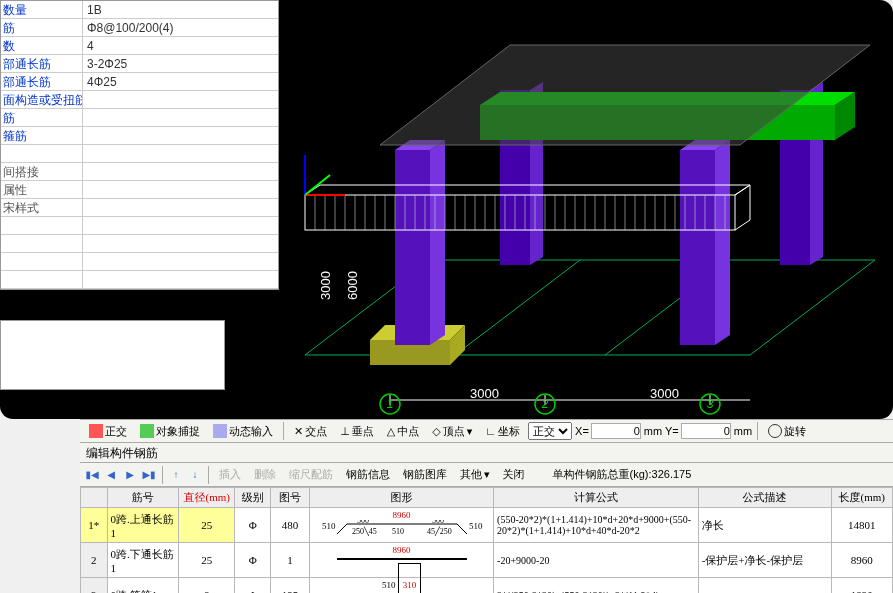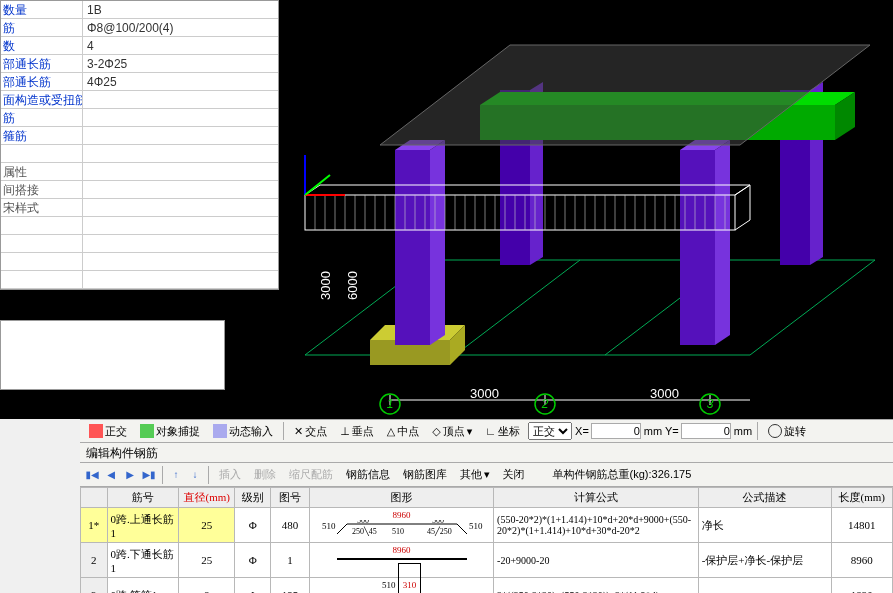--- a/index.html
+++ b/index.html
@@ -1,19 +1,19 @@
 <!DOCTYPE html>
 <html><head>
 <meta charset="utf-8">
 <style>
 * { margin:0; padding:0; box-sizing:border-box; }
 body { font-family:"Microsoft YaHei","SimSun",Arial,sans-serif; font-size:12px; background:#f0f0f0; width:893px; height:593px; overflow:hidden; position:relative; }
 
 
-.viewport { position:absolute; left:0; top:0; width:893px; height:419px; background:#000; }
+.viewport { position:absolute; left:0; top:0; width:893px; height:419px; background:#000;border-radius:13px; }
 .viewport svg { width:100%; height:100%; }
 
 
 .prop-panel { position:absolute; left:0; top:0; width:279px; background:#fff; border:1px solid #999; }
 .prop-row { display:flex; border-bottom:1px solid #ccc; height:18px; line-height:18px; }
 .prop-label { width:82px; padding-left:2px; border-right:1px solid #ccc; color:#0033cc; white-space:nowrap; overflow:hidden; }
 .prop-label.gray { color:#555; }
 .prop-val { flex:1; padding-left:4px; color:#333; }
 .prop-blank { position:absolute; left:0; top:320px; width:225px; height:70px; background:#fff; border:1px solid #999; }
 
@@ -207,25 +207,25 @@
     </div>
     <div class="prop-row">
       <div class="prop-label">箍筋</div>
       <div class="prop-val"></div>
     </div>
     <div class="prop-row">
       <div class="prop-label"></div>
       <div class="prop-val"></div>
     </div>
     <div class="prop-row">
+      <div class="prop-label gray">间搭接</div>
+      <div class="prop-val"></div>
+    </div>
+    <div class="prop-row">
       <div class="prop-label gray">属性</div>
-      <div class="prop-val"></div>
-    </div>
-    <div class="prop-row">
-      <div class="prop-label gray">间搭接</div>
       <div class="prop-val"></div>
     </div>
     <div class="prop-row">
       <div class="prop-label gray">宋样式</div>
       <div class="prop-val"></div>
     </div>
     <div class="prop-row">
       <div class="prop-label"></div>
       <div class="prop-val"></div>
     </div>
@@ -370,21 +370,21 @@
                 <text x="5" y="9" font-size="9">510</text>
                 <path d="M20 14 L30 4 L140 4 L150 14" stroke="#000" fill="none"></path>
                 <text x="35" y="14" font-size="8">250╲45</text>
                 <text x="75" y="14" font-size="8">510</text>
                 <text x="110" y="14" font-size="8">45╱250</text>
                 <text x="40" y="3" font-size="8">500</text>
                 <text x="115" y="3" font-size="8">500</text>
                 <text x="152" y="9" font-size="9">510</text>
               </svg></div>
           </td>
-    <td class="left" style="font-size:10px">(550-20*2)*(1+1.414)+10*d+20*d+9000+(550-20*2)*(1+1.414)+10*d+30*d-20*2</td>
+    <td class="left" style="font-size:10px">(550-20*2)*(1+1.414)+10*d+20*d+9000+(550-20*2)*(1+1.414)+10*d+40*d-20*2</td>
     <td class="left">净长</td>
     <td>14801</td>
         </tr>
         <tr>
           <td class="row-head ">2</td>
     <td class="left ">0跨.下通长筋1</td>
     <td class="">25</td>
     <td>Φ</td>
     <td>1</td>
     <td>

